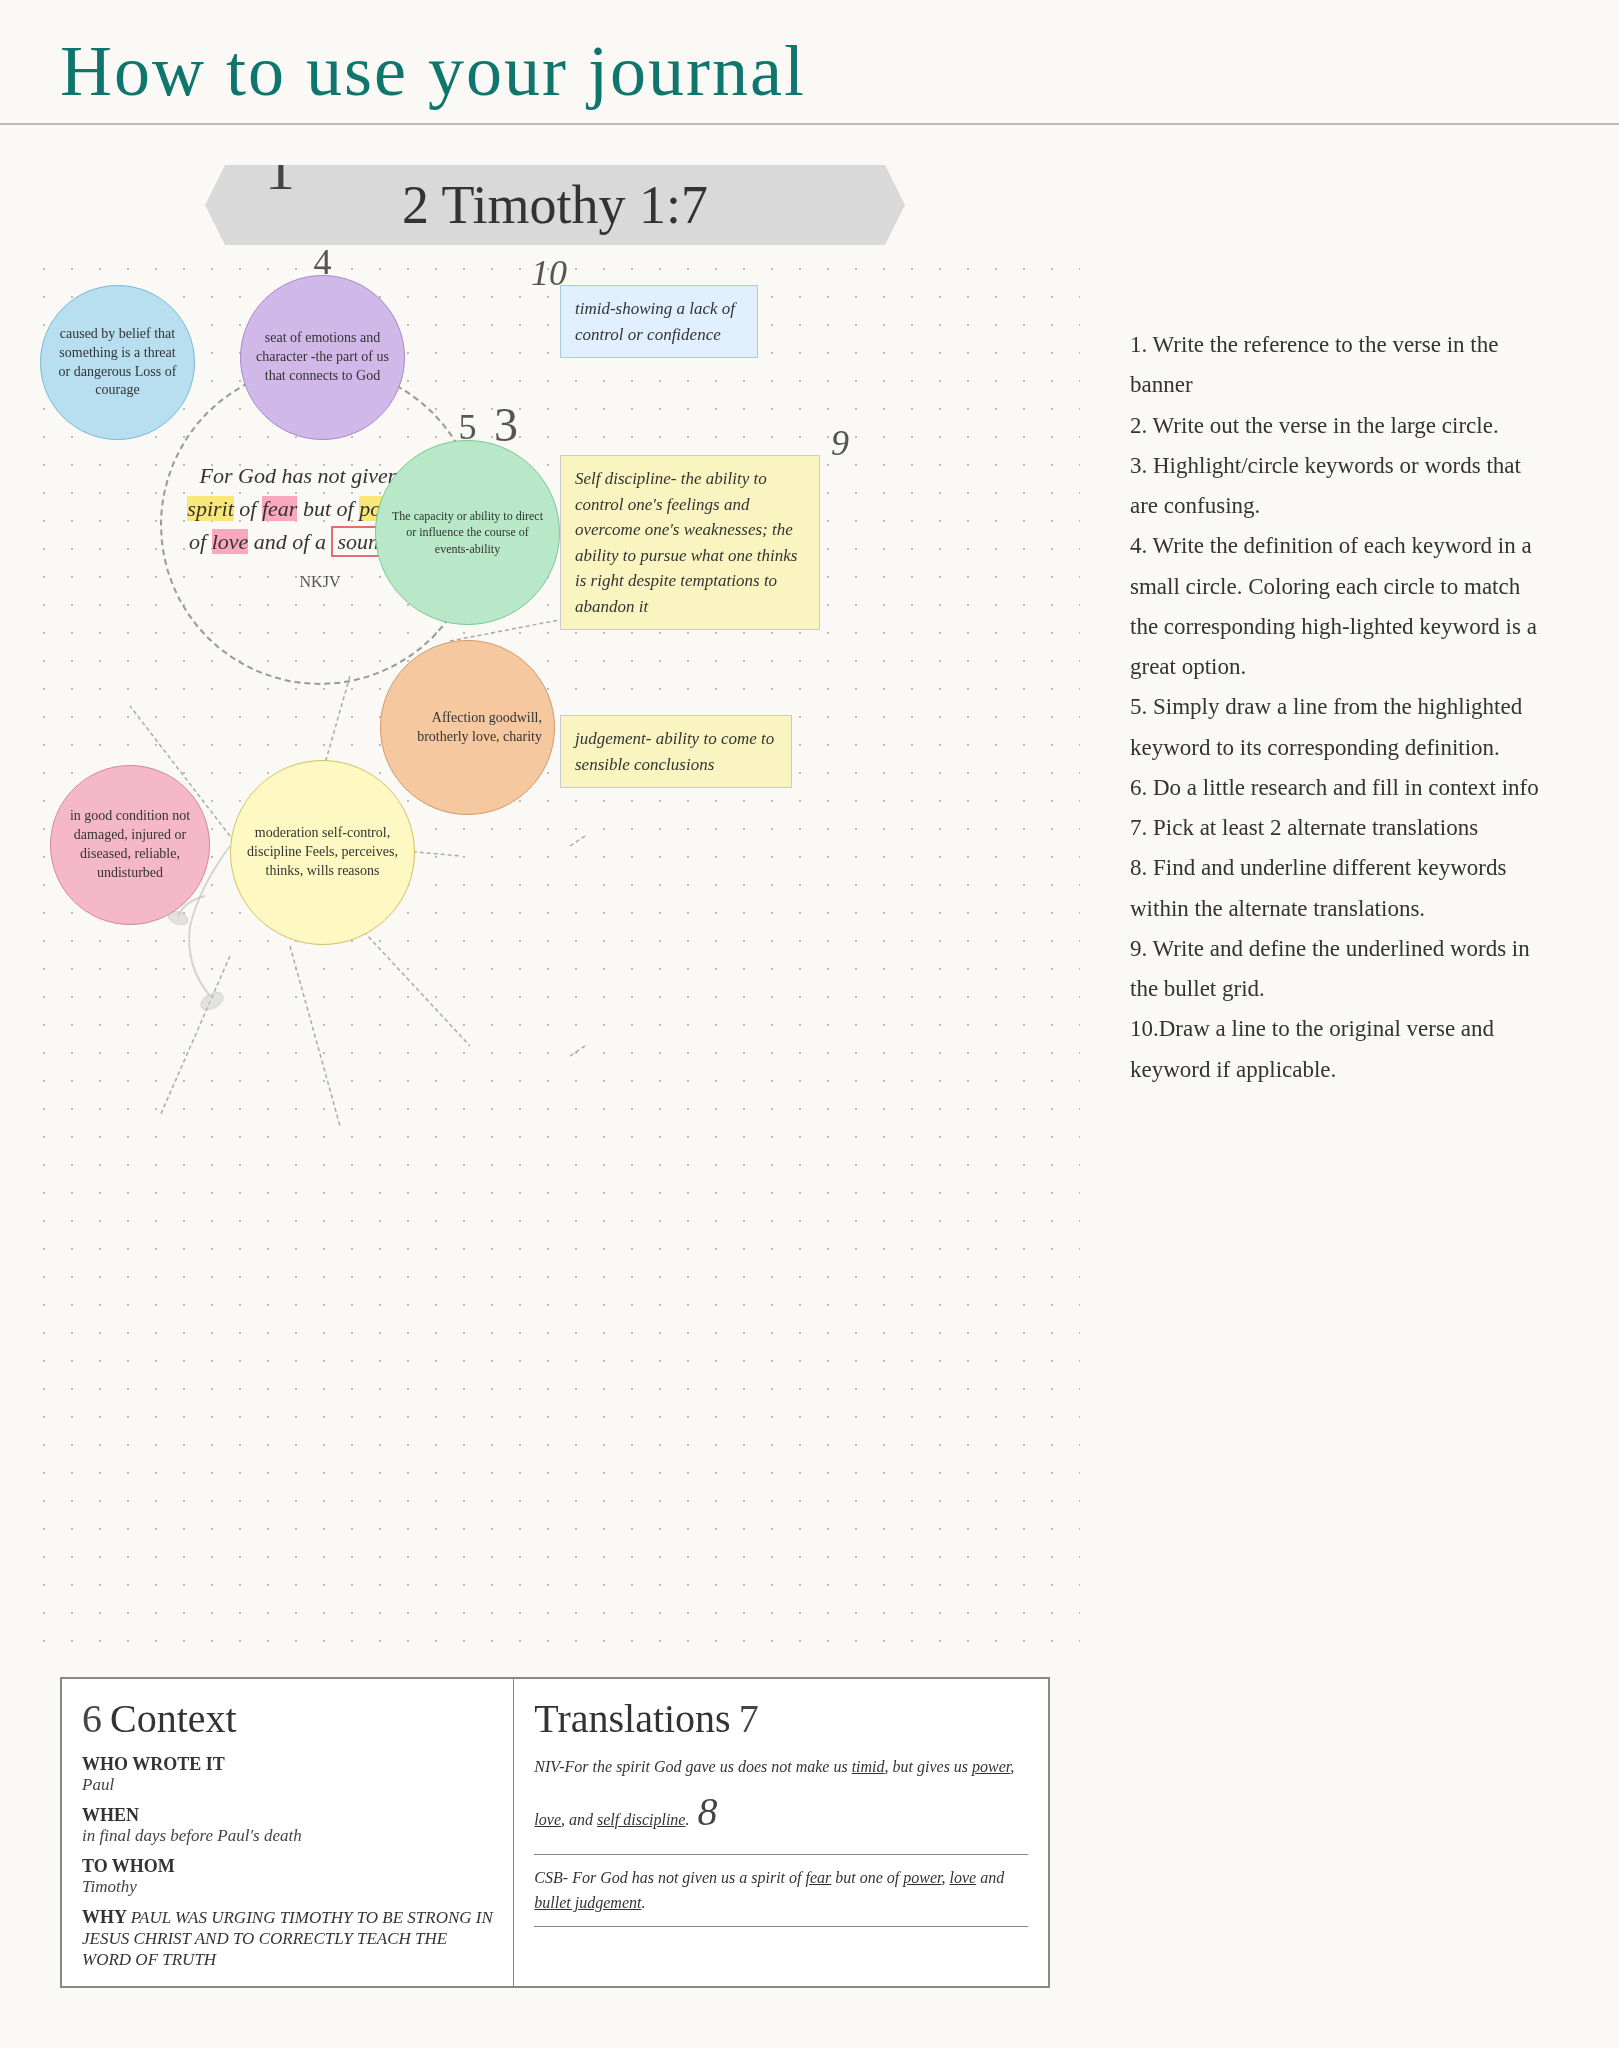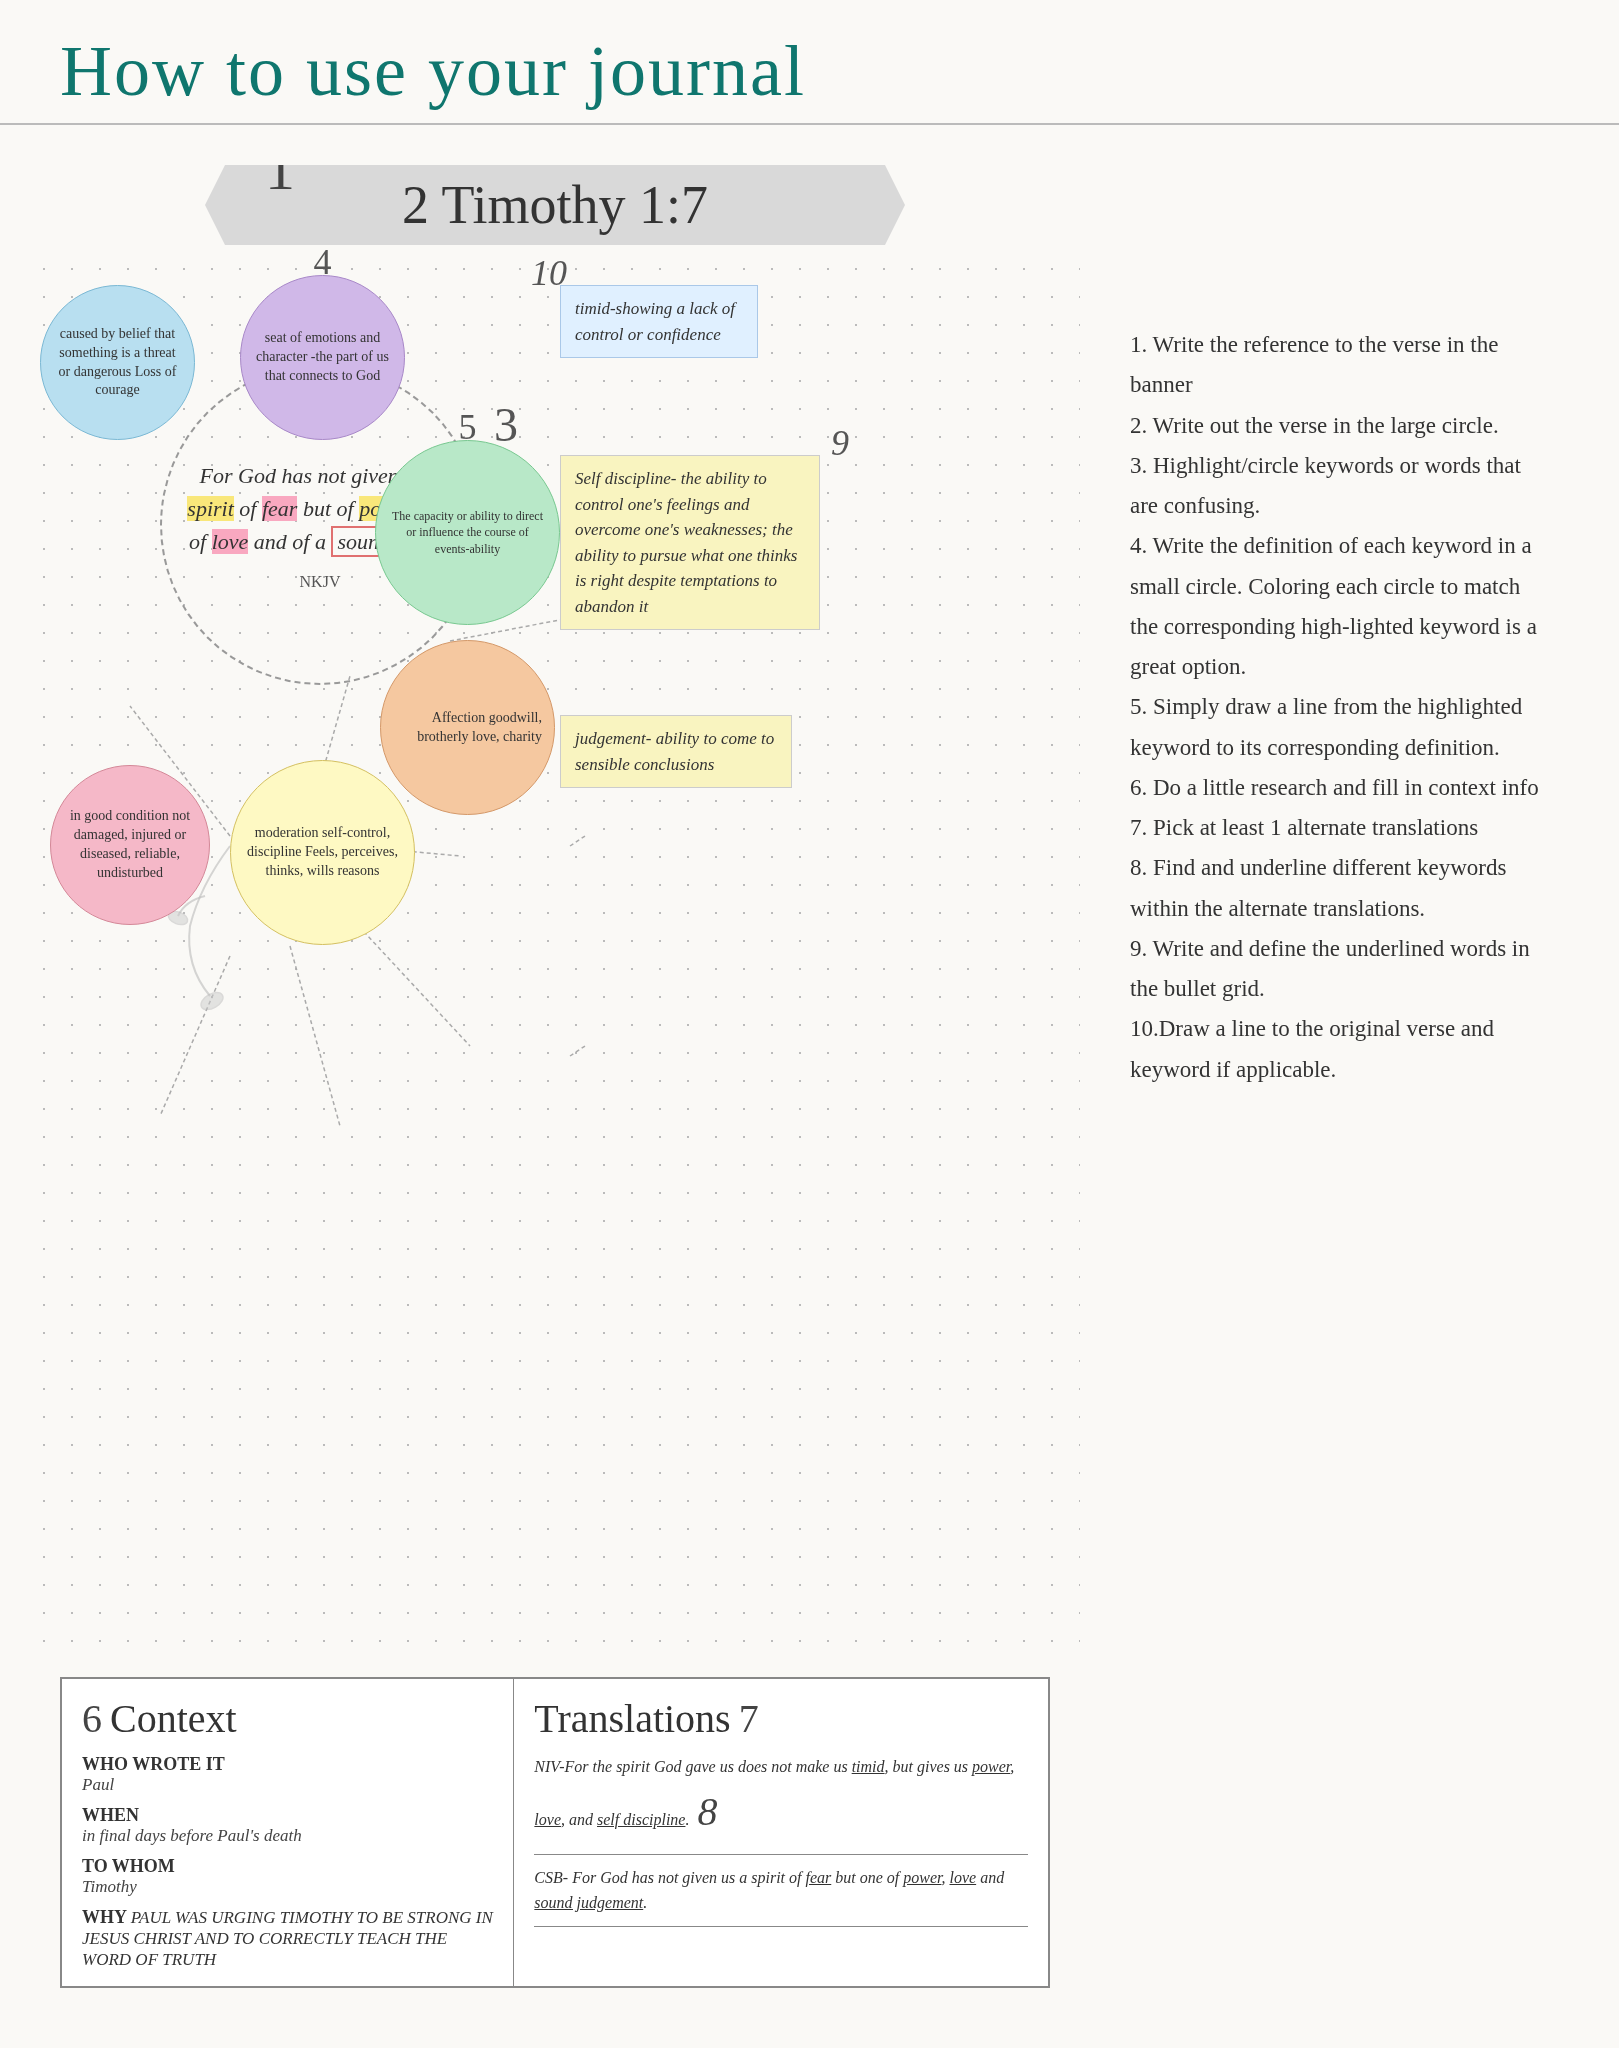--- a/index.html
+++ b/index.html
@@ -423,39 +423,39 @@
           <div class="translations-col">
             <div class="col-header">
               <span class="col-title">Translations</span>
               <span class="col-number" style="margin-left:8px;">7</span>
             </div>
             <div class="translation-item">
               NIV-For the spirit God gave us does not make us <span class="underline">timid</span>, but gives us <span class="underline">power</span>, <span class="underline">love</span>, and <span class="underline">self discipline</span>.<span style="font-size:40px; color:#444; margin-left:8px;">8</span>
             </div>
             <hr class="translation-divider">
             <div class="translation-item">
-              CSB- For God has not given us a spirit of <span class="underline">fear</span> but one of <span class="underline">power</span>, <span class="underline">love</span> and <span class="underline">sound judgement</span>.
+              CSB- For God has not given us a spirit of <span class="underline">fear</span> but one of <span class="underline">power</span>, <span class="underline">love</span> and <span class="underline">bullet judgement</span>.
             </div>
             <hr class="translation-divider">
           </div>
 
         </div>
       </div>
 
     </div>
 
     <div class="instructions-panel">
       <div style="line-height:1.75;">
         <span>1. Write the reference to the verse in the banner</span><br>
         <span>2. Write out the verse in the large circle.</span><br>
         <span>3. Highlight/circle keywords or words that are confusing.</span><br>
         <span>4. Write the definition of each keyword in a small circle.  Coloring each circle to match the corresponding high-lighted keyword is a great option.</span><br>
         <span>5. Simply draw a line from the highlighted keyword to its corresponding definition.</span><br>
         <span>6.  Do a little research and fill in context info</span><br>
-        <span>7. Pick at least 1 alternate translations</span><br>
+        <span>7. Pick at least 2 alternate translations</span><br>
         <span>8.  Find and underline different keywords within the alternate translations.</span><br>
         <span>9. Write and define the underlined words in the bullet grid.</span><br>
         <span>10.Draw a line to the original verse and keyword if applicable.</span>
       </div>
     </div>
 
   </div>
 </div>
 
 </body></html>

